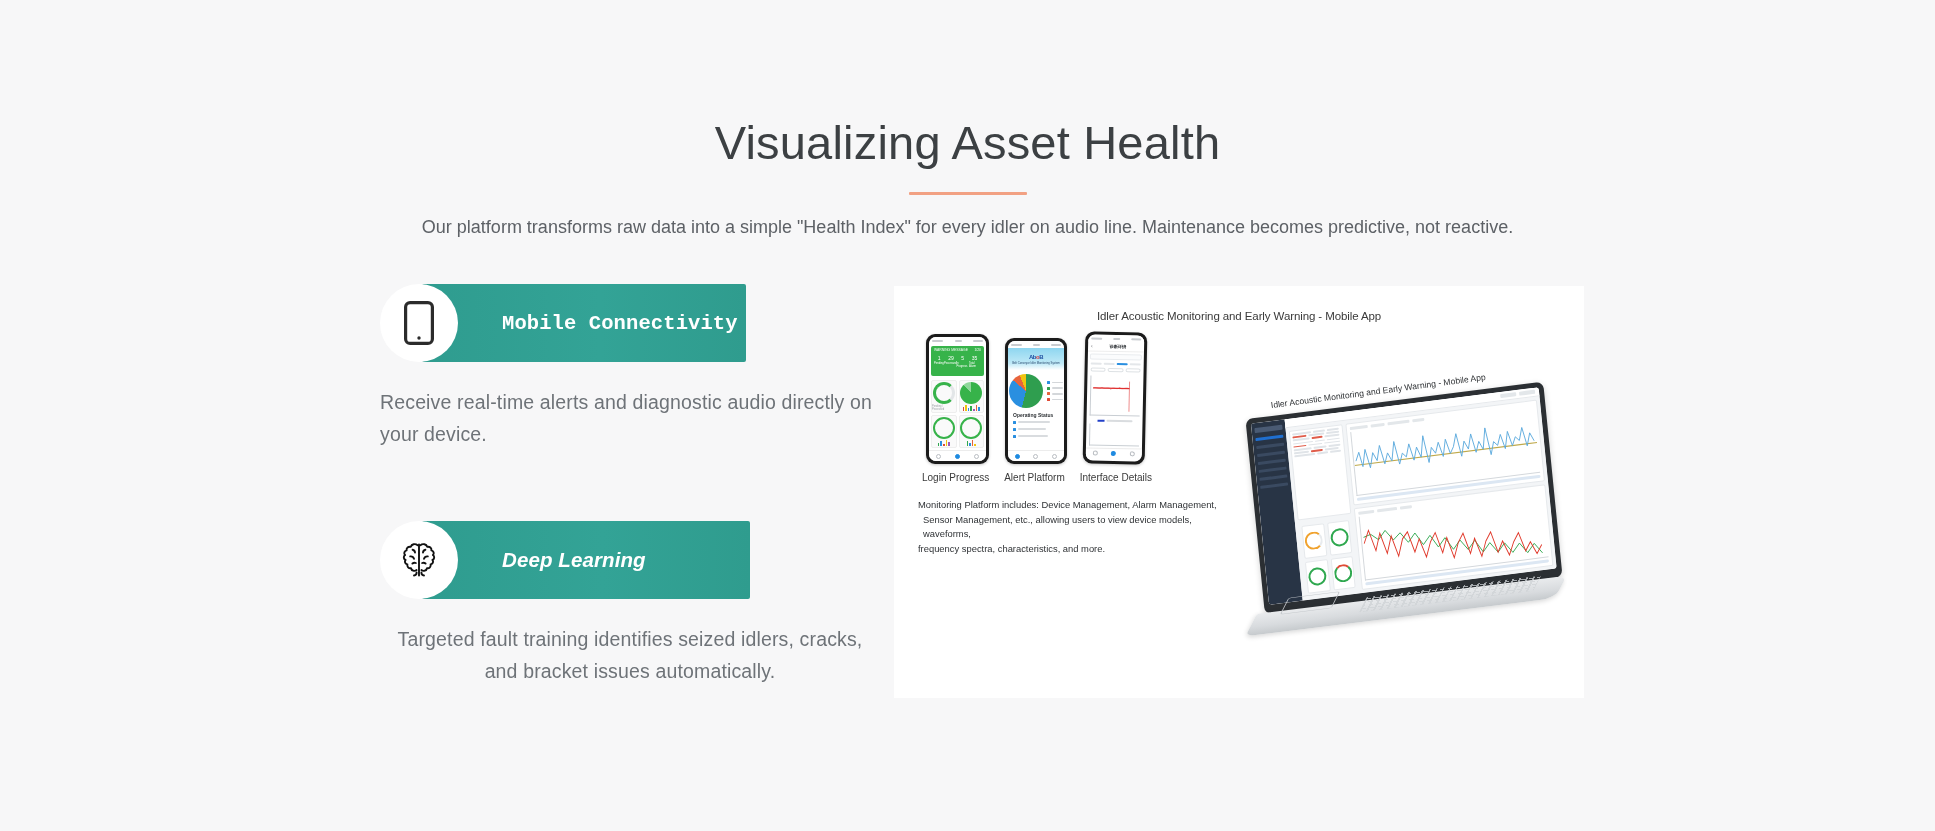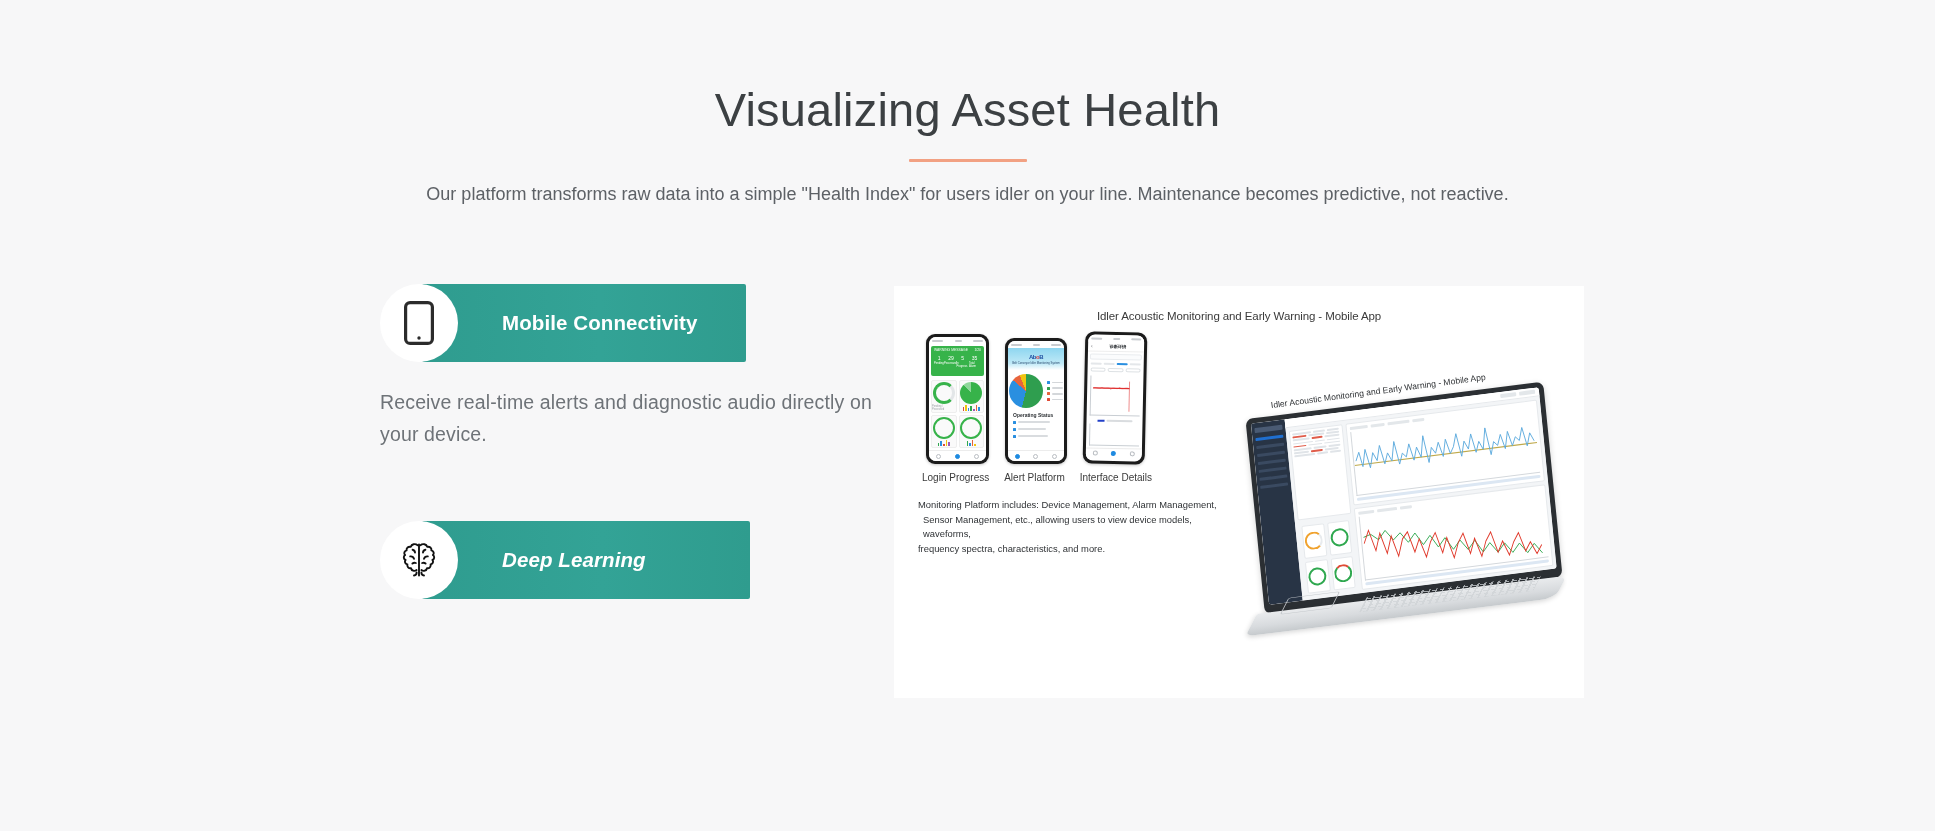--- a/index.html
+++ b/index.html
@@ -7,21 +7,21 @@
     width: 1935px; height: 831px;
     background: #f7f7f8;
     font-family: "Liberation Sans", sans-serif;
     overflow: hidden;
   }
   .page { position: relative; width: 1935px; height: 831px; }
 
   
   .heading { position: absolute; left: 0; top: 0; width: 1935px; text-align: center; }
   .page-title {
-    margin-top: 83px;
+    margin-top: 116px;
     font-size: 47px;
     font-weight: 400;
     color: #3c4043;
     letter-spacing: 0.2px;
     line-height: 1.15;
   }
   .title-divider {
     width: 118px; height: 3px;
     background: #f2a183;
     margin: 22px auto 0 auto;
@@ -45,21 +45,21 @@
 
   .badge-row { position: relative; height: 78px; }
   .badge-bar {
     position: absolute; left: 42px; top: 0;
     height: 78px;
     background: linear-gradient(90deg, #2f9c8f 0%, #33a396 55%, #2f9c8e 100%);
     display: flex; align-items: center;
     padding-left: 80px;
     border-radius: 2px;
   }
-  .badge-bar.w1 { width: 324px; }
+  .badge-bar.w1 { width: 324px; font-family: Liberation Mono, monospace; }
   .badge-bar.w2 { width: 328px; font-style: italic; }
   .badge-label {
     color: #ffffff;
     font-size: 20.5px;
     font-weight: 700;
     letter-spacing: 0.1px;
     white-space: nowrap;
   }
   .badge-circle {
     position: absolute; left: 0; top: 0;
@@ -337,21 +337,21 @@
   }
 </style>
 </head>
 <body>
 
 <div class="page">
 
   <div class="heading">
     <h1 class="page-title">Visualizing Asset Health</h1>
     <div class="title-divider"></div>
-    <p class="subtitle">Our platform transforms raw data into a simple "Health Index" for users idler on your line. Maintenance becomes predictive, not reactive.</p>
+    <p class="subtitle">Our platform transforms raw data into a simple "Health Index" for every idler on audio line. Maintenance becomes predictive, not reactive.</p>
   </div>
 
   <div class="features">
 
     <div class="feature-block">
       <div class="badge-row">
         <div class="badge-bar w1">
           <span class="badge-label">Mobile Connectivity</span>
         </div>
         <div class="badge-circle">
@@ -375,20 +375,21 @@
               <line x1="20" y1="4.5" x2="20" y2="35.5"></line>
               <path d="M18.6 5.2c-2.4-1.9-6-1.1-6.8 1.6-2.6-.5-4.6 1.3-4.2 3.6-2.3.6-3.1 3.1-1.5 4.6-1.9 1.3-1.7 4 .5 4.9-1.4 1.7-.5 4.2 1.8 4.5-.6 2.3 1.3 4.3 3.6 3.8.5 2.5 3.6 3.5 5.6 1.8"></path>
               <path d="M21.4 5.2c2.4-1.9 6-1.1 6.8 1.6 2.6-.5 4.6 1.3 4.2 3.6 2.3.6 3.1 3.1 1.5 4.6 1.9 1.3 1.7 4-.5 4.9 1.4 1.7.5 4.2-1.8 4.5.6 2.3-1.3 4.3-3.6 3.8-.5 2.5-3.6 3.5-5.6 1.8"></path>
               <path d="M13.6 9.8c1.4.3 2.3 1.4 2.4 2.7M11.2 16.4c1.8-.2 3.3.8 3.8 2.4M13.4 23.6c1.1-.9 2.3-1.1 3.4-.6"></path>
               <path d="M26.4 9.8c-1.4.3-2.3 1.4-2.4 2.7M28.8 16.4c-1.8-.2-3.3.8-3.8 2.4M26.6 23.6c-1.1-.9-2.3-1.1-3.4-.6"></path>
               <path d="M17.6 32.5c0 1.8-1.1 2.9-2.6 3M22.4 32.5c0 1.8 1.1 2.9 2.6 3"></path>
             </g>
           </svg>
         </div>
       </div>
+      <div class="feature-text centered">Targeted fault training identifies seized idlers, cracks, and bracket issues automatically.</div>
     </div>
 
   </div>
 
   <div class="media-card">
     <div class="illus">
 
       <div class="illus-title">Idler Acoustic Monitoring and Early Warning - Mobile App</div>
 
       <div class="phone" id="phone1">

